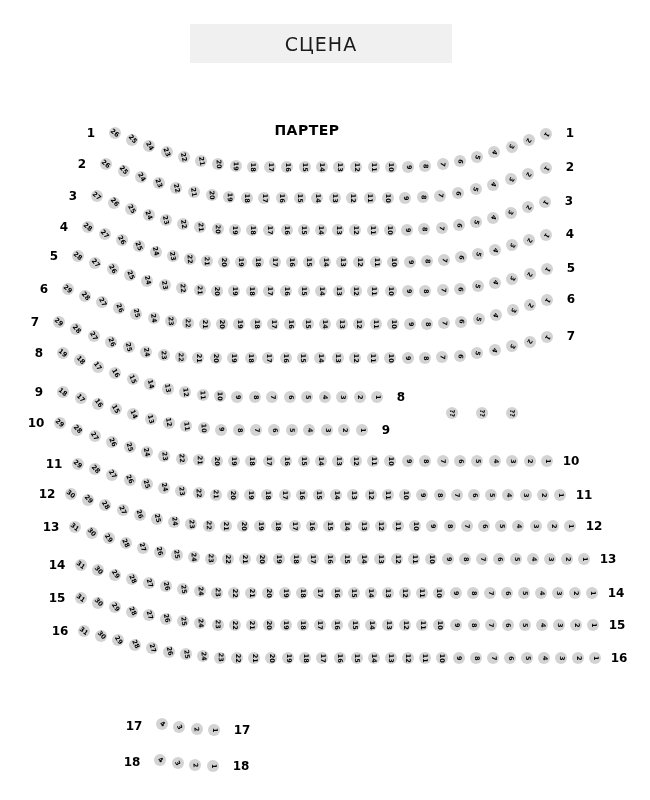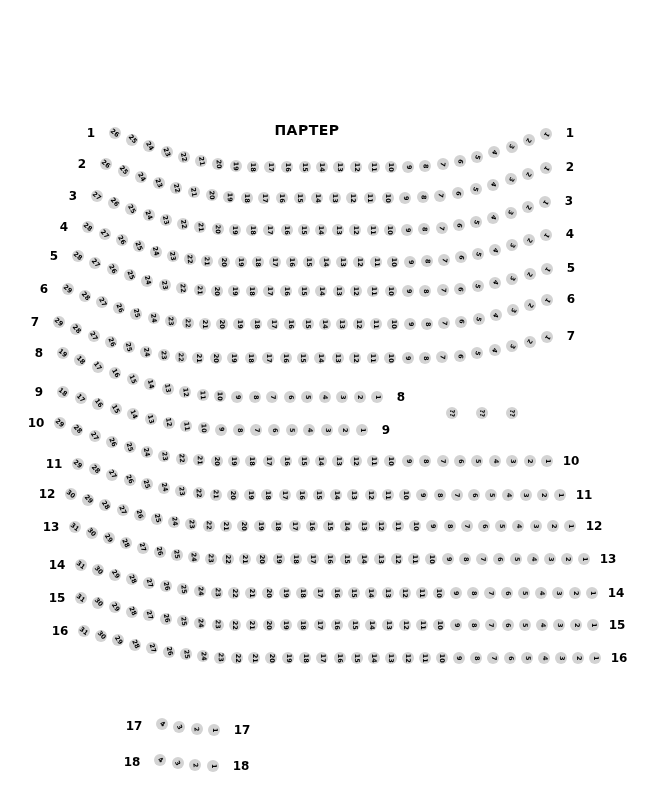--- a/index.html
+++ b/index.html
@@ -40,20 +40,23 @@
   .seat span{
     font-size:6.5px;font-weight:bold;color:#000;
     line-height:1;white-space:nowrap;
     pointer-events:none;
   }
 </style>
 </head>
 <body>
 
 <div id="canvas" style="background: rgb(255, 255, 255);">
+  <div class="stage" style="background: rgb(240, 240, 240);">
+    <span>СЦЕНА</span>
+  </div>
   <div class="section-title">ПАРТЕР</div>
   <div id="seats-layer">
       <div>
         <div class="row-label" style="left: 91px; top: 133px; color: rgb(0, 0, 0);">1</div>
         <div class="seat" style="left: 109px; top: 127px; background: rgb(211, 211, 211);">
           <span style="transform: rotate(38deg); color: rgb(0, 0, 0);">26</span>
         </div>
         <div class="seat" style="left: 126.24px; top: 133.633px; background: rgb(211, 211, 211);">
           <span style="transform: rotate(48.1deg); color: rgb(0, 0, 0);">25</span>
         </div>

